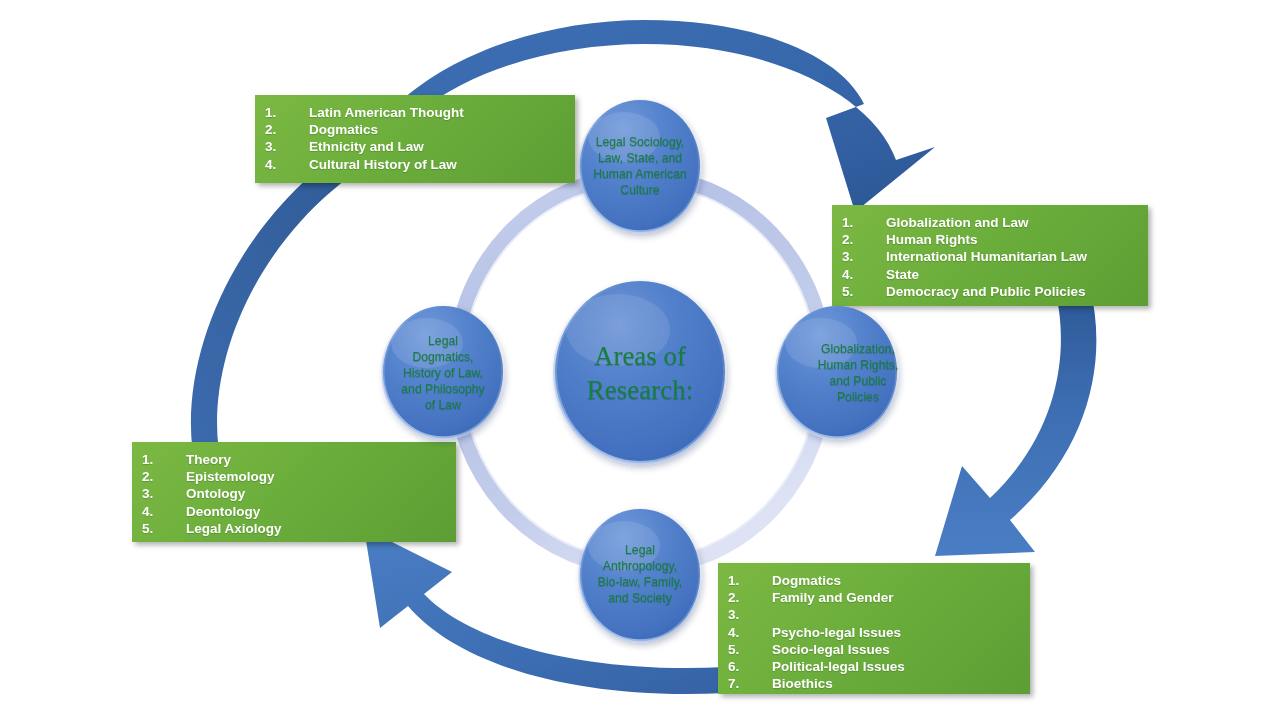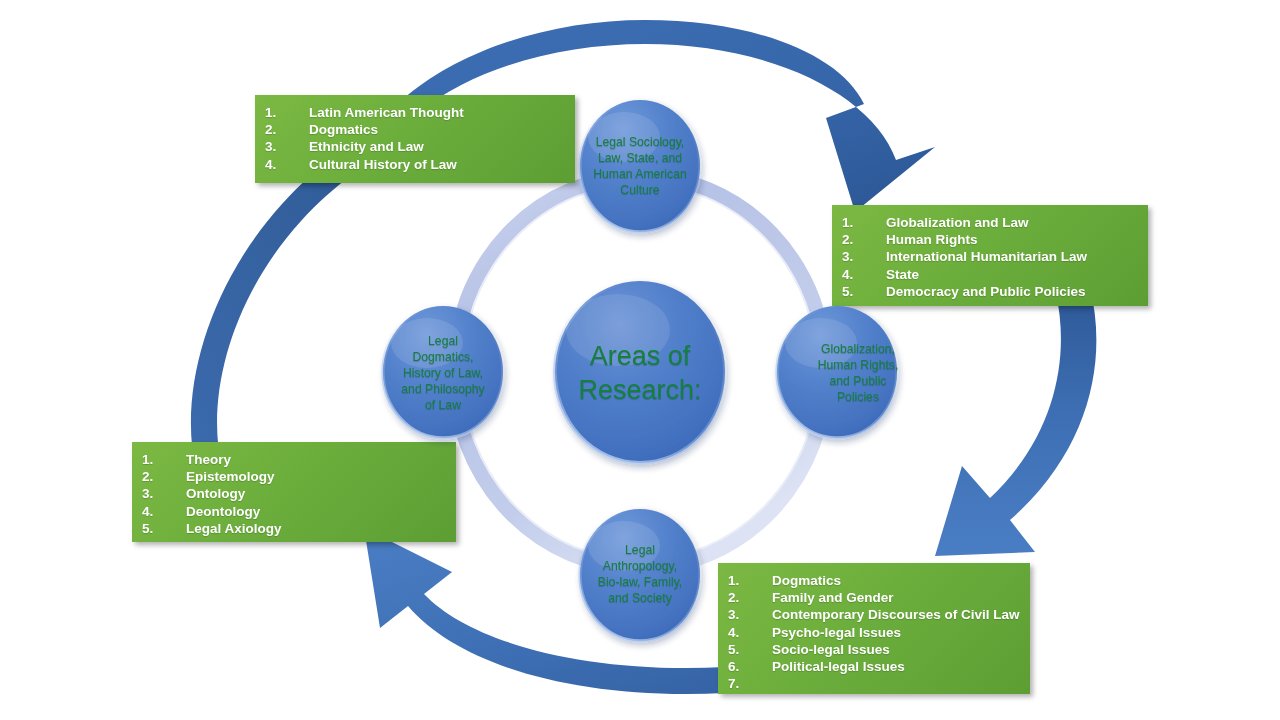--- a/index.html
+++ b/index.html
@@ -77,21 +77,21 @@
     align-items: center;
     justify-content: center;
     text-align: center;
     color: #15803d;
     pointer-events: none;
     text-shadow: 0 1px 1px rgba(0,0,0,0.20);
   }
   .circle-label span { display: block; }
   #label-center {
     left: 555px; top: 282px; width: 170px; height: 182px;
-    font-size: 27px; line-height: 34px;
+    font-size: 27px; line-height: 34px; font-family: Liberation Serif, serif;
   }
   #label-top {
     left: 582px; top: 110px; width: 116px; height: 112px;
     font-size: 12.2px; line-height: 16px;
   }
   #label-right {
     left: 800px; top: 318px; width: 116px; height: 110px;
     font-size: 12.2px; line-height: 16px;
   }
   #label-bottom {
@@ -340,36 +340,36 @@
       <li>
         <span class="num">1.</span>
         <span class="txt">Dogmatics</span>
       </li>
       <li>
         <span class="num">2.</span>
         <span class="txt">Family and Gender</span>
       </li>
       <li>
         <span class="num">3.</span>
-        <span class="txt">Contemporary Discourses of Civil Law</span>
       </li>
       <li>
         <span class="num">4.</span>
         <span class="txt">Psycho-legal Issues</span>
       </li>
       <li>
         <span class="num">5.</span>
         <span class="txt">Socio-legal Issues</span>
       </li>
       <li>
         <span class="num">6.</span>
         <span class="txt">Political-legal  Issues</span>
       </li>
       <li>
         <span class="num">7.</span>
+        <span class="txt">Bioethics</span>
       </li>
     </ol>
   </div>
 
   <div class="callout" id="callout-bottom-left">
     <ol>
       <li>
         <span class="num">1.</span>
         <span class="txt">Theory</span>
       </li>

